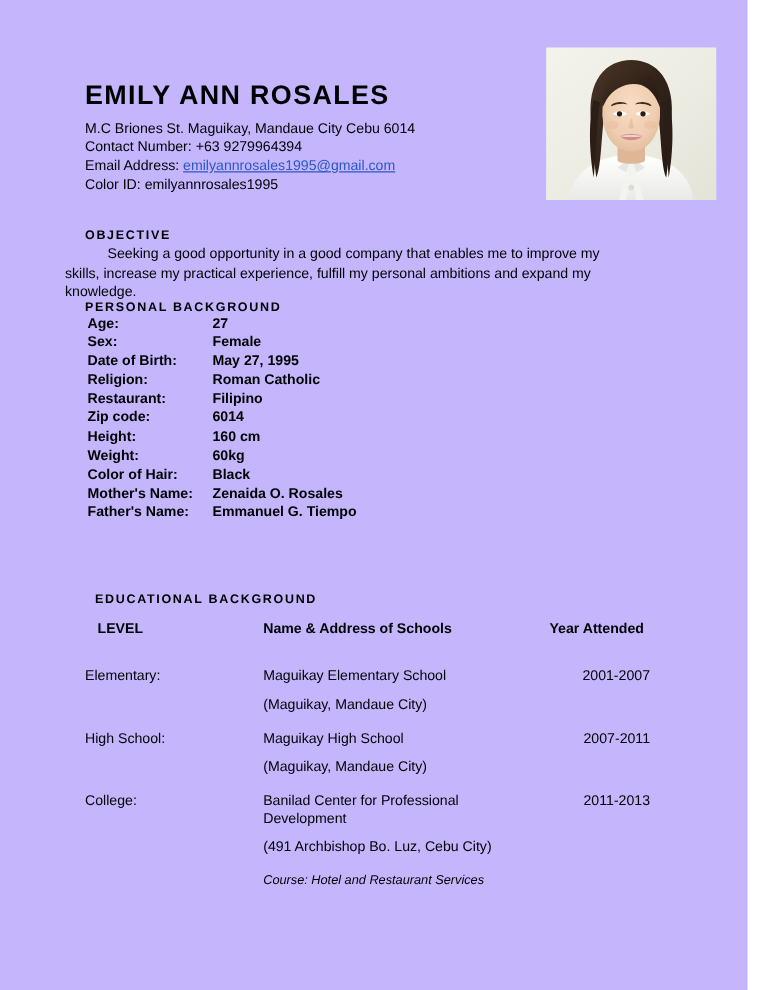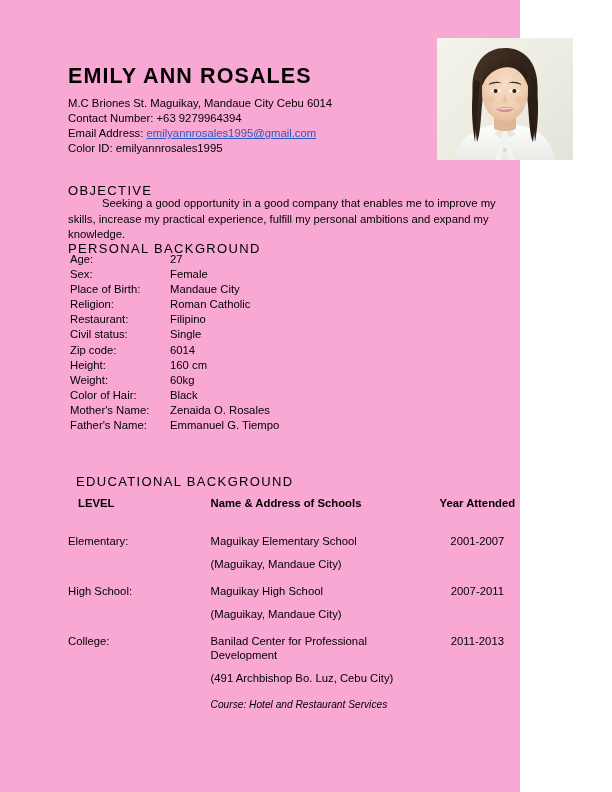--- a/index.html
+++ b/index.html
@@ -11,23 +11,23 @@
     width: 612px;
     height: 792px;
     position: relative;
     font-family: "Liberation Sans", sans-serif;
     color: #000000;
     overflow: hidden;
   }
   .page {
     position: absolute;
     inset: 0;
-    width: 520px;
+    width: 598px;
     height: 792px;
-    background: #f9a8d4;
+    background: #c4b5fd;
   }
 
   
   .header {
     position: absolute;
     left: 68px;
     top: 64px;
     width: 360px;
   }
   .name {
@@ -56,30 +56,30 @@
     width: 136px;
     height: 122px;
     overflow: hidden;
     background: #efeee6;
   }
   .photo-svg { display: block; width: 136px; height: 122px; }
 
   
   .section-heading {
     position: absolute;
-    font-size: 13px;
-    font-weight: normal;
+    font-size: 10px;
+    font-weight: bold;
     letter-spacing: 1.35px;
     white-space: nowrap;
   }
 
   
   .objective-body {
     position: absolute;
-    left: 68px;
+    left: 52px;
     top: 196px;
     width: 450px;
     font-size: 11.3px;
     line-height: 15.6px;
     text-indent: 34px;
     text-align: left;
   }
 
   
   .pb-table {
@@ -87,20 +87,21 @@
     left: 70px;
     top: 252px;
     border-collapse: collapse;
     font-size: 11.3px;
   }
   .pb-table td {
     padding: 0;
     line-height: 15.1px;
     vertical-align: top;
     white-space: nowrap;
+    font-weight: bold;
   }
   .pb-label { width: 100px; }
   .pb-value { padding-left: 0; margin-top: 20px; }
 
   
   .edu-table {
     position: absolute;
     left: 68px;
     top: 496px;
     width: 452px;
@@ -125,21 +126,21 @@
   .edu-head .col-year   { text-align: center; }
 
   .edu-row td { padding-bottom: 9px; }
   .edu-sub td { padding-bottom: 13px; }
   .edu-course td { padding-bottom: 9px; }
 
   .edu-row .col-school,
   .edu-sub .col-school,
   .edu-course .col-school { padding-left: 10px; }
 
-  .edu-row .col-year { text-align: center; }
+  .edu-row .col-year { text-align: right; }
   .sub-text { }
   .course-text {
     font-style: italic;
     font-size: 10.2px;
     padding-left: 10px;
   }
 </style>
 </head>
 <body>
 
@@ -230,34 +231,30 @@
     <tbody>
       <tr>
         <td class="pb-label">Age:</td>
         <td class="pb-value">27</td>
       </tr>
       <tr>
         <td class="pb-label">Sex:</td>
         <td class="pb-value">Female</td>
       </tr>
       <tr>
-        <td class="pb-label">Place of Birth:</td>
-        <td class="pb-value">Mandaue City</td>
+        <td class="pb-label">Date of Birth:</td>
+        <td class="pb-value">May 27, 1995</td>
       </tr>
       <tr>
         <td class="pb-label">Religion:</td>
         <td class="pb-value">Roman Catholic</td>
       </tr>
       <tr>
         <td class="pb-label">Restaurant:</td>
         <td class="pb-value">Filipino</td>
-      </tr>
-      <tr>
-        <td class="pb-label">Civil status:</td>
-        <td class="pb-value">Single</td>
       </tr>
       <tr>
         <td class="pb-label">Zip code:</td>
         <td class="pb-value">6014</td>
       </tr>
       <tr>
         <td class="pb-label">Height:</td>
         <td class="pb-value">160 cm</td>
       </tr>
       <tr>

